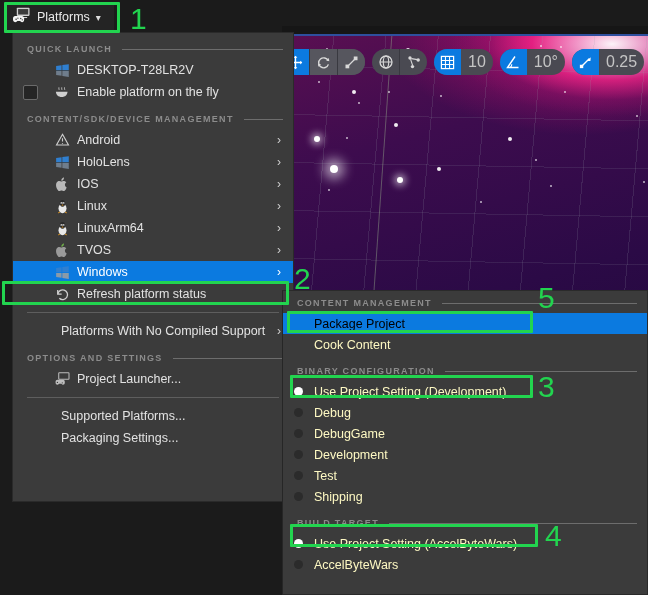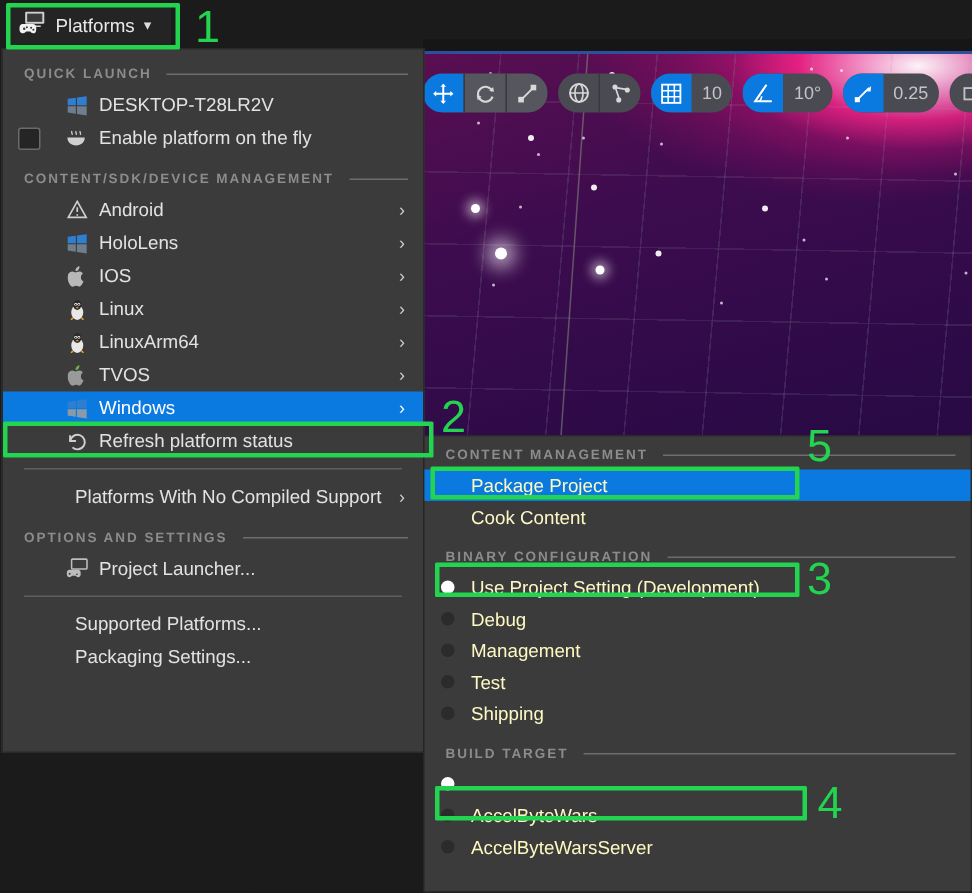--- a/index.html
+++ b/index.html
@@ -83,34 +83,34 @@
   .pill-btn {
     display: flex; align-items: center; justify-content: center;
     width: 27px; height: 26px;
     color: #d8d8d8;
   }
   .pill-btn.active { background: #0b7ae0; color: #fff; }
   .pill-btn.flat { background: #56565e; }
   .pill-val {
     display: flex; align-items: center; justify-content: center;
     min-width: 26px; padding: 0 7px; height: 26px;
-    color: #c4c4c4; font-size: 12px;
+    color: #c4c4c4; font-size: 16px;
   }
   .pill-sep { width: 1px; height: 26px; background: #393940; }
   .pill svg { display: block; }
 
   
   .menu {
     position: absolute;
     background: #3b3b3b;
     color: #e6e6e6;
     font-size: 12.5px;
     border: 1px solid #2a2a2a;
   }
-  #platforms-menu { left: 1px; top: 32px; width: 282px; height: 470px; }
+  #platforms-menu { left: 12px; top: 32px; width: 282px; height: 470px; }
   #submenu { left: 282px; top: 290px; width: 366px; height: 305px; border-left: 1px solid #262626; }
 
   .sect-header {
     display: flex; align-items: center;
     padding: 0 10px 0 14px;
     height: 20px;
     color: #8c8c8c;
     font-size: 9px;
     letter-spacing: 1.3px;
     font-weight: bold;
@@ -155,21 +155,21 @@
   }
 
   
   .smi {
     display: flex; align-items: center;
     height: 21px; white-space: nowrap;
   }
   .smi .rdo-slot { width: 31px; display: flex; justify-content: center; align-items: center; }
   .smi .lbl { font-size: 12.5px; color: #fef9c3; }
   .smi.sel { background: #0b7ae0; }
-  .smi.sel .lbl { color: #fef9c3; }
+  .smi.sel .lbl { color: #000000; }
   .smi.plain { padding-left: 31px; }
 
   
   .hl {
     position: absolute;
     border: 3px solid #22d44f;
     pointer-events: none;
     border-radius: 1px;
   }
   .num {
@@ -561,21 +561,27 @@
     <div class="smi">
       <div class="rdo-slot">
           <div class="radio"></div>
         </div>
       <div class="lbl">Debug</div>
     </div>
     <div class="smi">
       <div class="rdo-slot">
           <div class="radio"></div>
         </div>
-      <div class="lbl">Management</div>
+      <div class="lbl">DebugGame</div>
+    </div>
+    <div class="smi">
+      <div class="rdo-slot">
+          <div class="radio"></div>
+        </div>
+      <div class="lbl">Development</div>
     </div>
     <div class="smi">
       <div class="rdo-slot">
           <div class="radio"></div>
         </div>
       <div class="lbl">Test</div>
     </div>
     <div class="smi">
       <div class="rdo-slot">
           <div class="radio"></div>
@@ -585,32 +591,27 @@
 
     <div class="sect-header">
       <span>Build Target</span>
       <span class="rule"></span>
     </div>
 
     <div class="smi">
       <div class="rdo-slot">
           <div class="radio on"></div>
         </div>
+      <div class="lbl">Use Project Setting (AccelByteWars)</div>
     </div>
     <div class="smi">
       <div class="rdo-slot">
           <div class="radio"></div>
         </div>
       <div class="lbl">AccelByteWars</div>
-    </div>
-    <div class="smi">
-      <div class="rdo-slot">
-          <div class="radio"></div>
-        </div>
-      <div class="lbl">AccelByteWarsServer</div>
     </div>
   </div>
 
   <div class="hl" style="left:4px; top:2px; width:116px; height:31px;"></div>
   <div class="hl" style="left:2px; top:281px; width:287px; height:24px;"></div>
   <div class="hl" style="left:287px; top:311px; width:246px; height:22px;"></div>
   <div class="hl" style="left:290px; top:375px; width:243px; height:23px;"></div>
   <div class="hl" style="left:290px; top:524px; width:248px; height:23px;"></div>
 
   <div class="num" style="left:130px; top:4px;">1</div>

